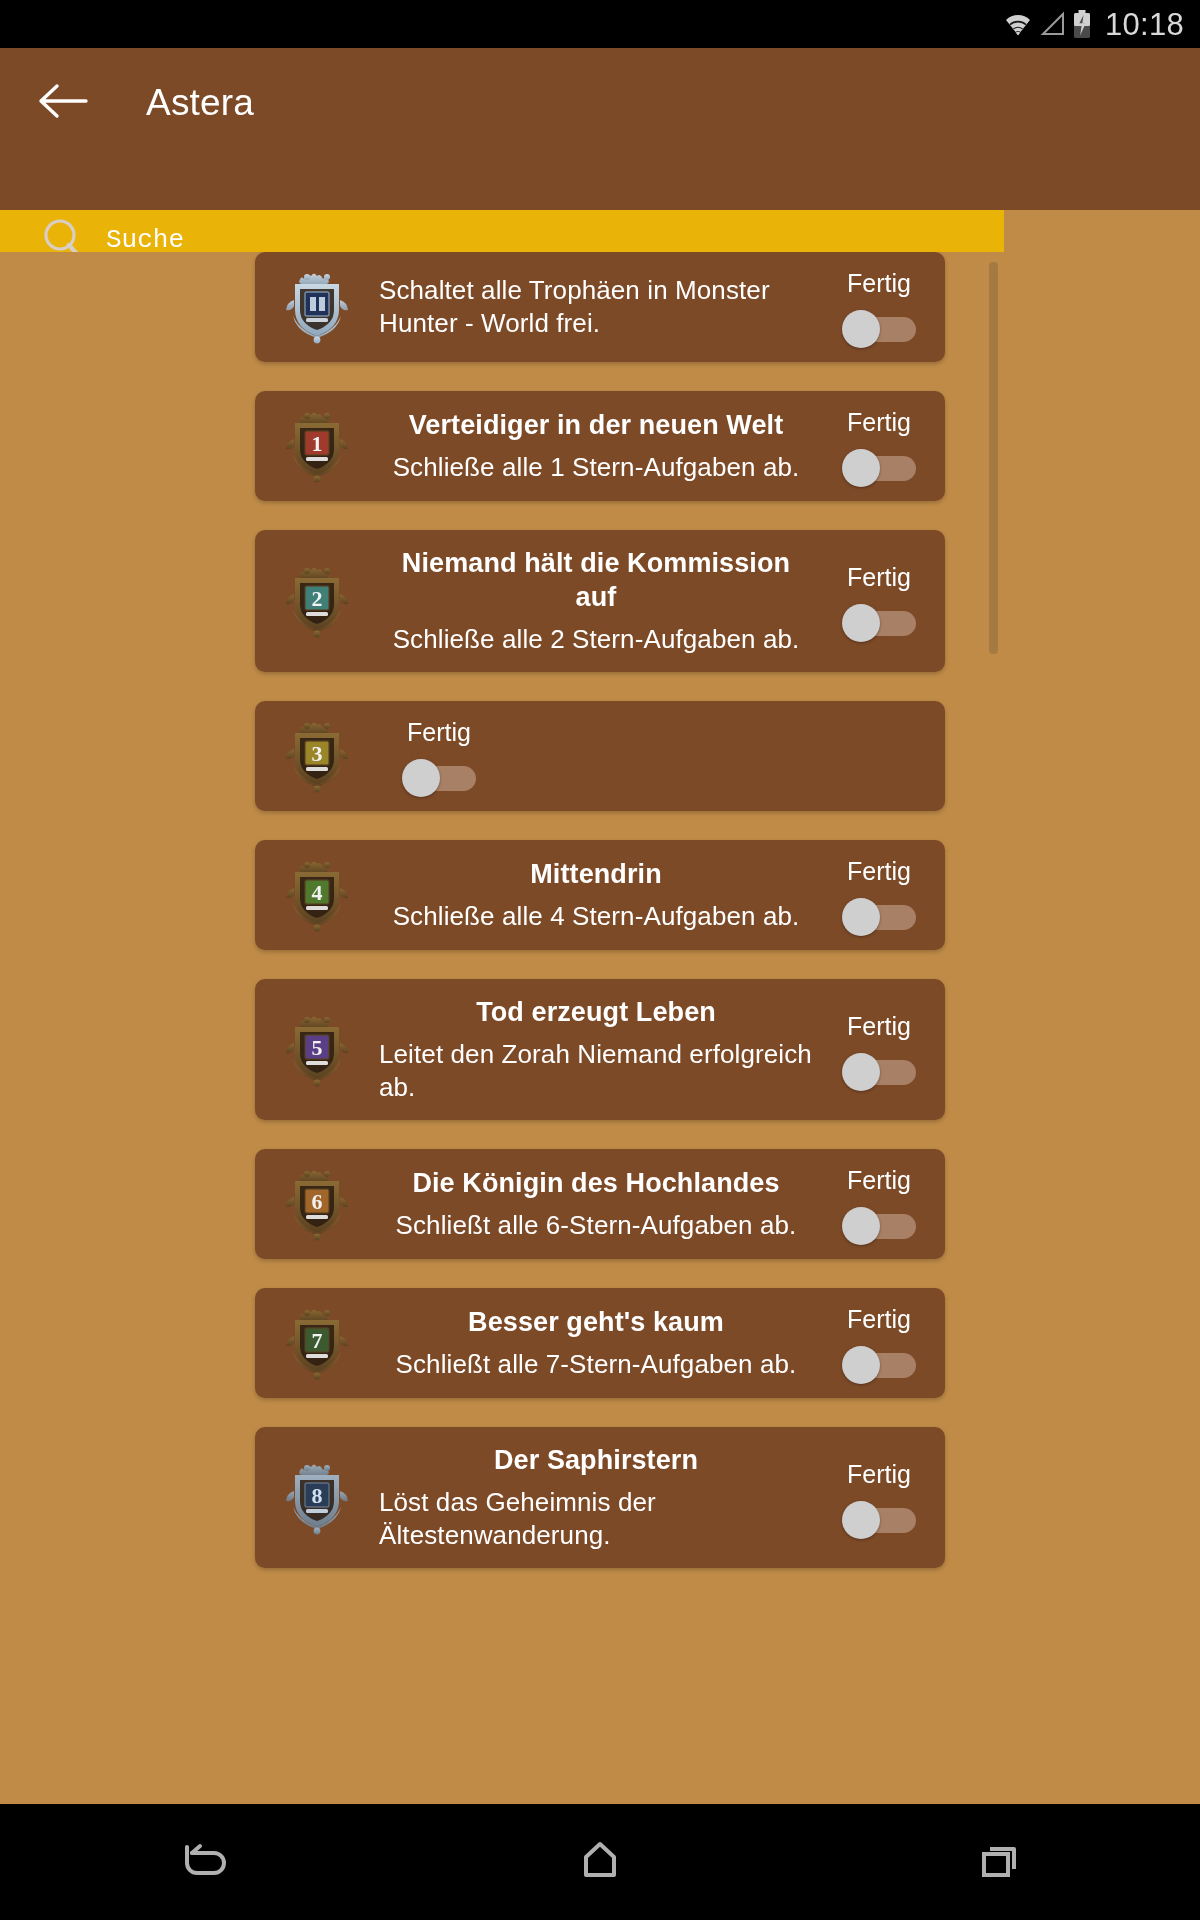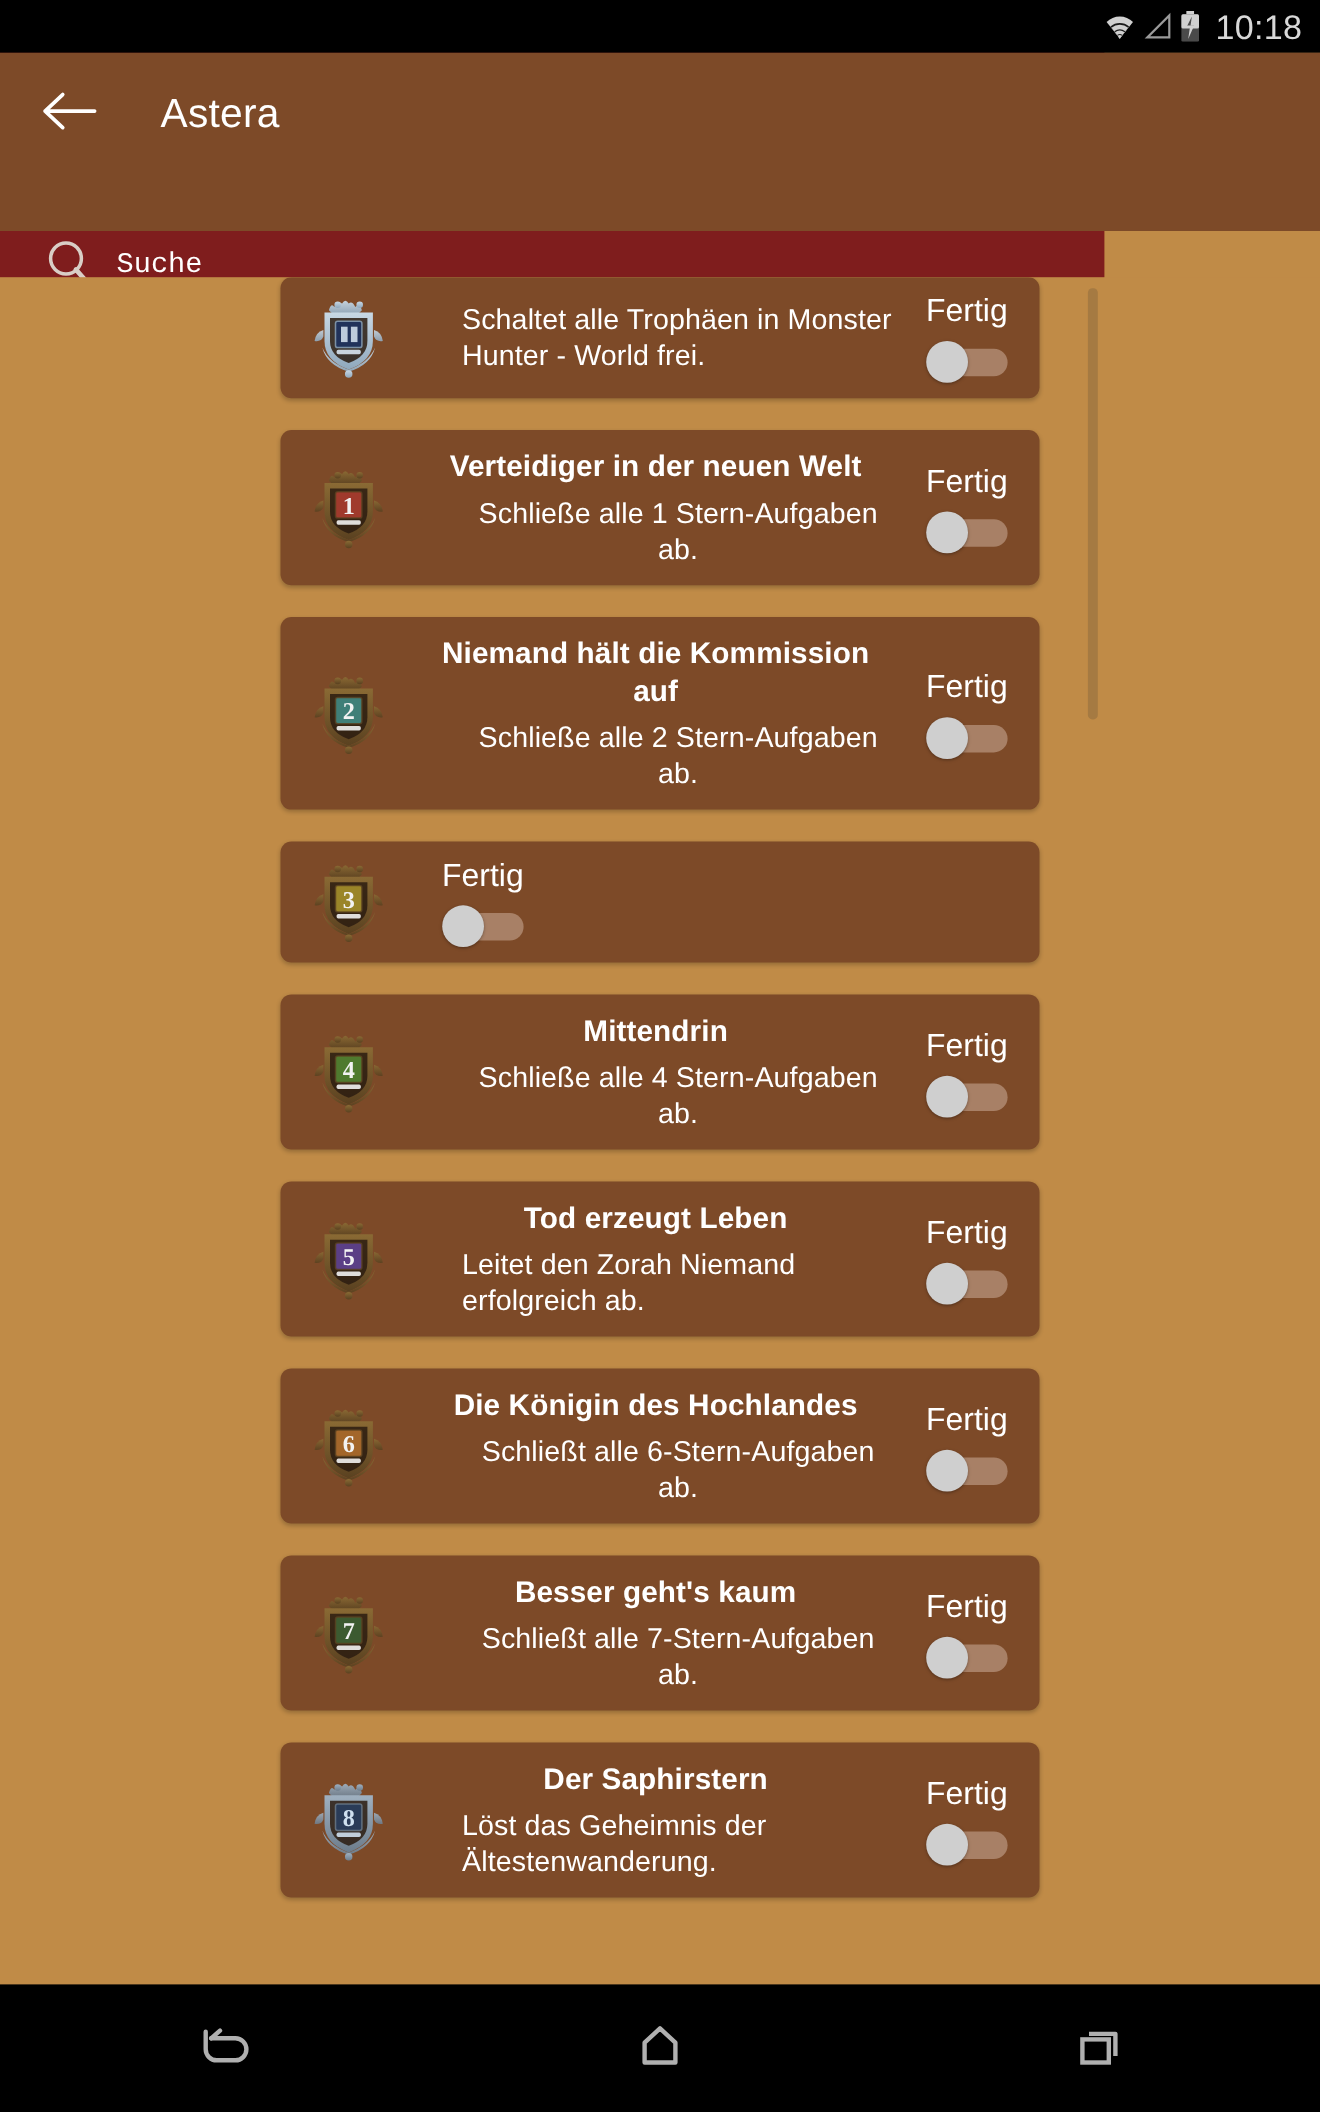--- a/index.html
+++ b/index.html
@@ -3,21 +3,21 @@
 <meta charset="utf-8">
 <style>
   * { margin:0; padding:0; box-sizing:border-box; }
   html,body { width:1200px; height:1920px; }
   body {
     font-family:"Liberation Sans", sans-serif;
     background:#c08b47;
     overflow:hidden;
     -webkit-font-smoothing:antialiased;
   }
-  .phone { position:relative; width:1004px; height:1920px; background:#7f1d1d; }
+  .phone { position:relative; width:1004px; height:1920px; background:#eab308; }
 
   
   .statusbar {
     position:absolute; top:0; left:0; width:1200px; height:48px;
     background:#000; display:flex; align-items:center; justify-content:flex-end;
     padding-right:16px; gap:7px;
   }
   .sb-icon { display:block; }
   .sb-time { color:#d8d8d8; font-size:31px; line-height:31px; letter-spacing:.3px; margin-left:7px; font-family:"Liberation Sans", sans-serif; }
 
@@ -66,29 +66,29 @@
   .card-icon {
     width:124px; flex:0 0 124px; display:flex; align-items:center; justify-content:center;
   }
   .card-body { flex:1 1 auto; padding-right:6px; min-width:0; }
   .card-title {
     color:#ffffff; font-size:27px; font-weight:bold; text-align:center;
     line-height:34px; margin-bottom:9px; letter-spacing:.1px;
   }
   .card-desc {
     color:#ffffff; font-size:26px; font-weight:400; text-align:center;
-    line-height:33px; letter-spacing:.1px;margin-left:41px;
+    line-height:33px; letter-spacing:.1px;
   }
   .card-desc.left { text-align:left; }
   .card-right {
     flex:0 0 126px; width:126px; display:flex; flex-direction:column;
     align-items:center; justify-content:center; padding-right:6px;
   }
   .fertig-label {
-    color:#ffffff; font-size:29px; line-height:30px; margin-bottom:14px;
+    color:#ffffff; font-size:25px; line-height:30px; margin-bottom:14px;
     white-space:nowrap;
   }
   .switch { position:relative; width:74px; height:34px; cursor:pointer; }
   .switch-track {
     position:absolute; right:0; top:5px; width:64px; height:25px;
     background:#a88066; border-radius:13px;
   }
   .switch-thumb {
     position:absolute; left:0; top:0; width:38px; height:38px; margin-top:-2px;
     background:#cfcfcf; border-radius:50%;

